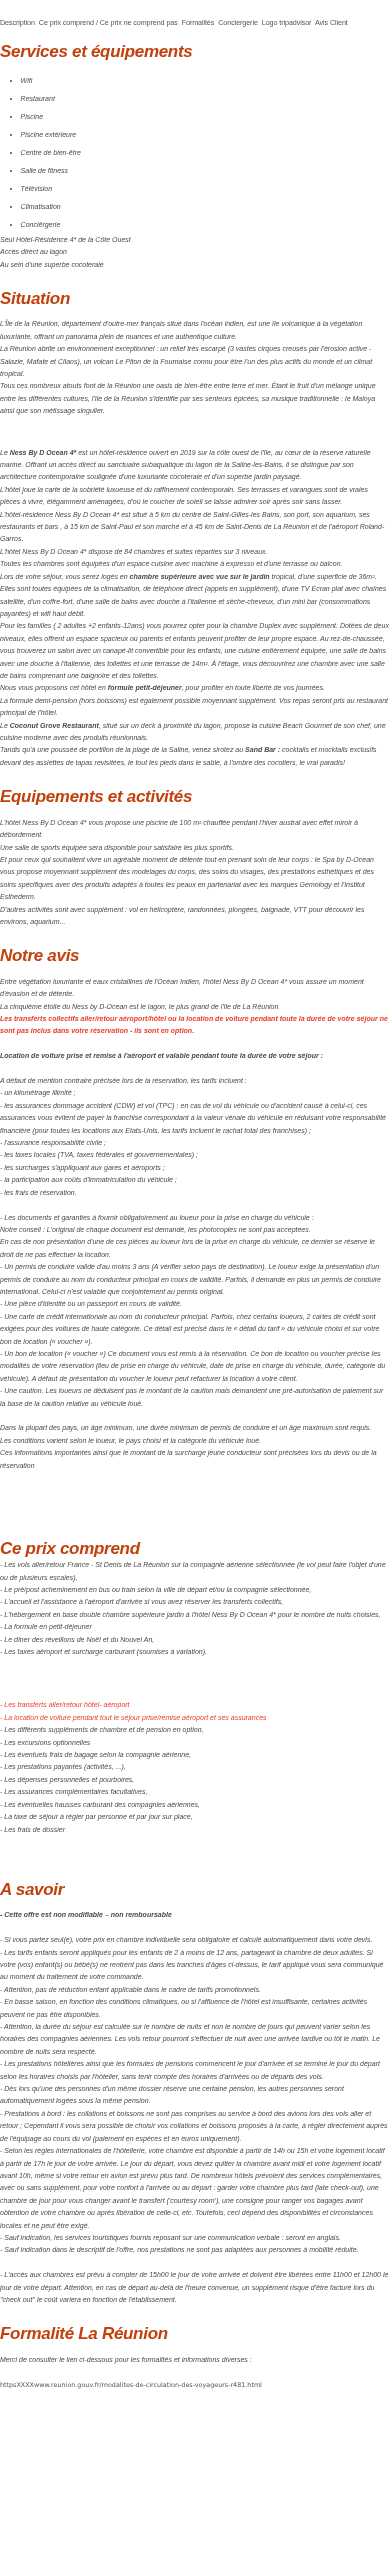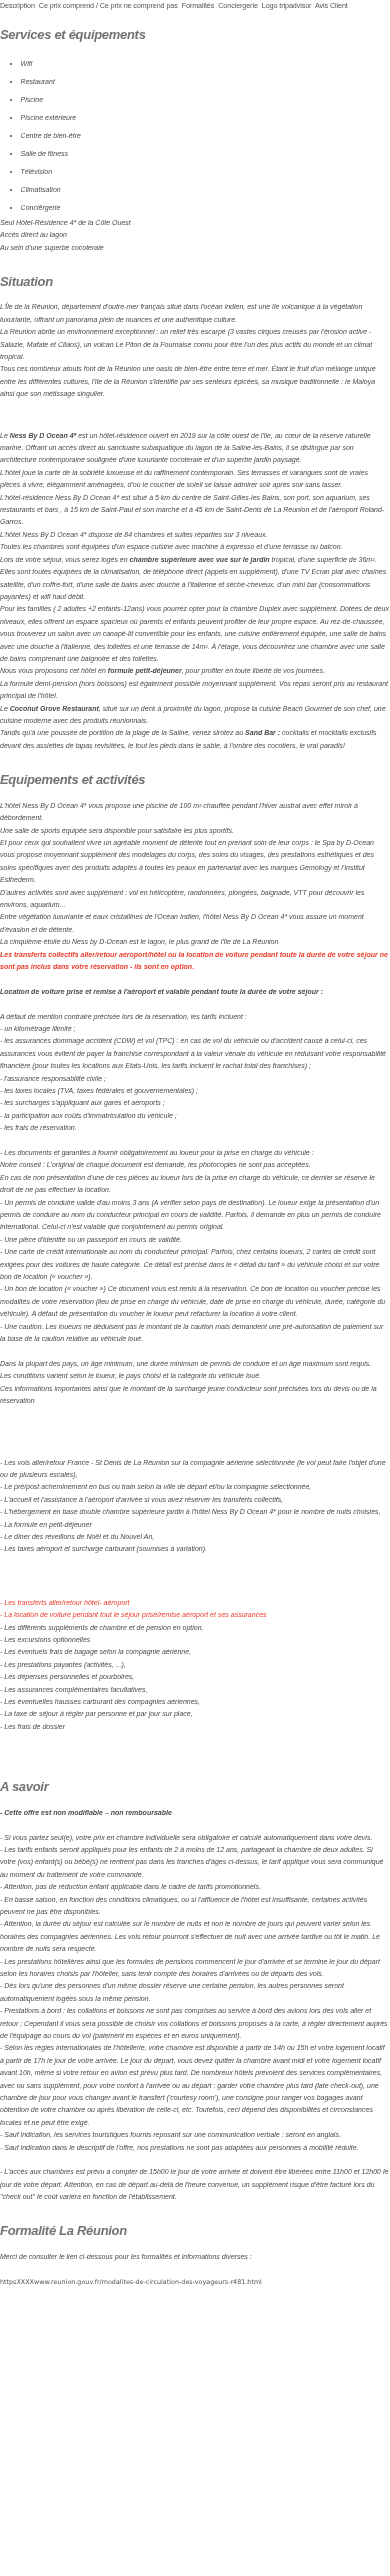--- a/index.html
+++ b/index.html
@@ -4,27 +4,27 @@
 <style>
   html, body { margin: 0; padding: 0; background: #ffffff; }
   body {
     width: 391px;
     font-family: "Liberation Sans", sans-serif;
     color: #4a4a4a;
     font-size: 7px;
     line-height: 12.4px;
   }
   .page { padding: 0 2.1px 0 0; }
-  .tabs-line { font-size: 7.2px; color: #555; line-height: 10.3px; padding-top: 1px; letter-spacing: -0.1px; }
+  .tabs-line { font-size: 7.2px; color: #555; line-height: 10.3px; padding-top: 18px; letter-spacing: -0.1px; }
   .tabs-line span { margin-right: 2.1px; cursor: pointer; }
   h2.sec {
-    color: #737373;
+    color: #c2410c;
     font-style: italic;
     font-weight: bold;
-    font-size: 13px;
+    font-size: 17px;
     line-height: 15.5px;
     margin: 19.6px 0 12.4px 0;
     letter-spacing: -0.3px;
   }
   h2.sec.tight { margin-bottom: 3.1px; }
   p { margin: 0; }
   .block { font-style: italic; }
   .block p { margin: 0; }
   ul.bul { margin: 0; padding-left: 20.6px; font-style: italic; line-height: 18px; }
   ul.bul li { list-style: disc; }
@@ -95,20 +95,21 @@
   </div>
 
   <h2 class="sec">Equipements et activités</h2>
   <div class="block">
     <p>L'hôtel Ness By D Ocean 4* vous propose une piscine de 100 m² chauffée pendant l'hiver austral avec effet miroir à débordement.</p>
     <p>Une salle de sports équipée sera disponible pour satisfaire les plus sportifs.</p>
     <p>Et pour ceux qui souhaitent vivre un agréable moment de détente tout en prenant soin de leur corps : le Spa by D-Ocean vous propose moyennant supplément des modelages du corps, des soins du visages, des prestations esthétiques et des soins spécifiques avec des produits adaptés à toutes les peaux en partenariat avec les marques Gemology et l'Institut Esthederm.</p>
     <p>D'autres activités sont avec supplément : vol en hélicoptère, randonnées, plongées, baignade, VTT pour découvrir les environs, aquarium...</p>
   </div>
 
+  <h2 class="sec">Notre avis</h2>
   <div class="block">
     <p>Entre végétation luxuriante et eaux cristallines de l'Océan Indien, l'hôtel Ness By D Ocean 4* vous assure un moment d'évasion et de détente.</p>
     <p>La cinquième étoile du Ness by D-Ocean est le lagon, le plus grand de l'île de La Réunion</p>
   </div>
 
   <div class="block">
     <p class="red-bold">Les transferts collectifs aller/retour aéroport/hôtel ou la location de voiture pendant toute la durée de votre séjour ne sont pas inclus dans votre réservation - ils sont en option.</p>
     <div class="gap-s"></div>
     <p class="bold">Location de voiture prise et remise à l'aéroport et valable pendant toute la durée de votre séjour :</p>
     <div class="gap-s"></div>
@@ -130,20 +131,21 @@
     <p>- Un bon de location (« voucher ») Ce document vous est remis à la réservation. Ce bon de location ou voucher précise les modalités de votre réservation (lieu de prise en charge du véhicule, date de prise en charge du véhicule, durée, catégorie du véhicule). A défaut de présentation du voucher le loueur peut refacturer la location à votre client.</p>
     <p>- Une caution. Les loueurs ne déduisent pas le montant de la caution mais demandent une pré-autorisation de paiement sur la base de la caution relative au véhicule loué.</p>
     <div class="gap-s"></div>
     <p>Dans la plupart des pays, un âge minimum, une durée minimum de permis de conduire et un âge maximum sont requis.</p>
     <p>Les conditions varient selon le loueur, le pays choisi et la catégorie du véhicule loué.</p>
     <p>Ces informations importantes ainsi que le montant de la surcharge jeune conducteur sont précisées lors du devis ou de la réservation</p>
   </div>
 
   <div style="height:49px"></div>
 
+  <h2 class="sec tight">Ce prix comprend</h2>
   <div class="block">
     <p>- Les vols aller/retour France - St Denis de La Réunion sur la compagnie aérienne sélectionnée (le vol peut faire l'objet d'une ou de plusieurs escales),</p>
     <p>- Le pré/post acheminement en bus ou train selon la ville de départ et/ou la compagnie sélectionnée,</p>
     <p>- L'accueil et l'assistance à l'aéroport d'arrivée si vous avez réserver les transferts collectifs,</p>
     <p>- L'hébergement en base double chambre supérieure jardin à l'hôtel Ness By D Ocean 4* pour le nombre de nuits choisies,</p>
     <p>- La formule en petit-déjeuner</p>
     <p>- Le dîner des réveillons de Noël et du Nouvel An,</p>
     <p>- Les taxes aéroport et surcharge carburant (soumises à variation).</p>
   </div>
 

